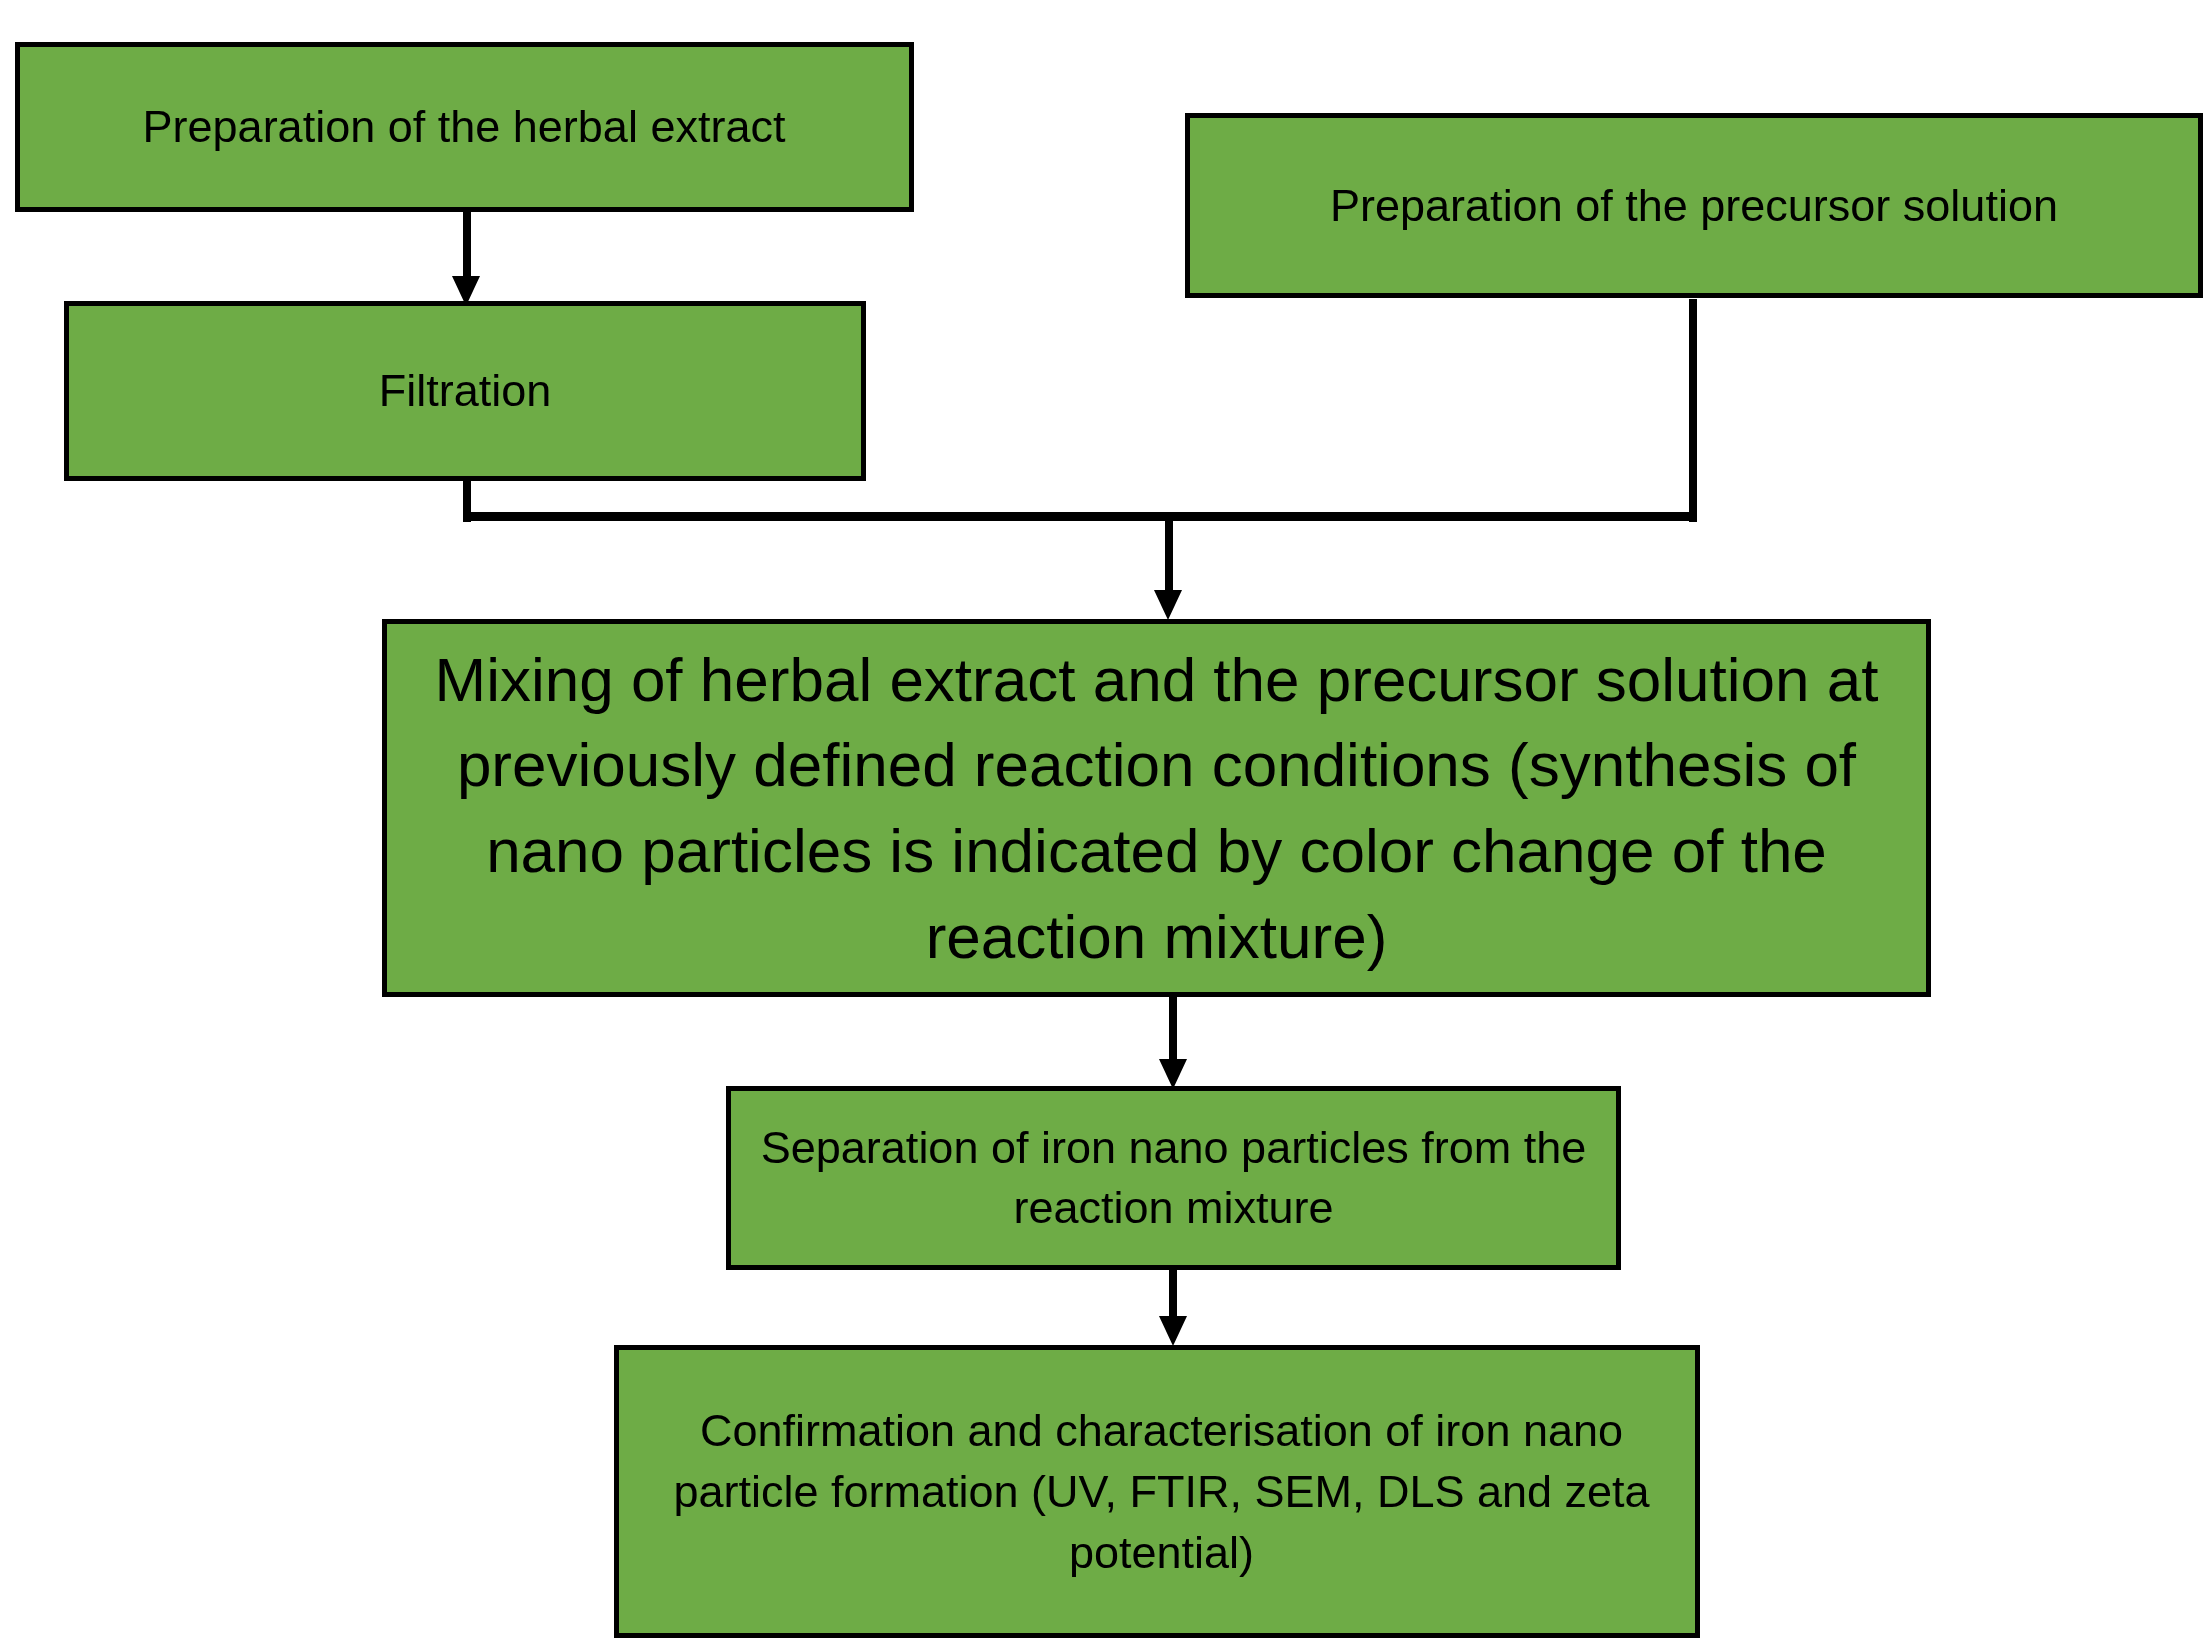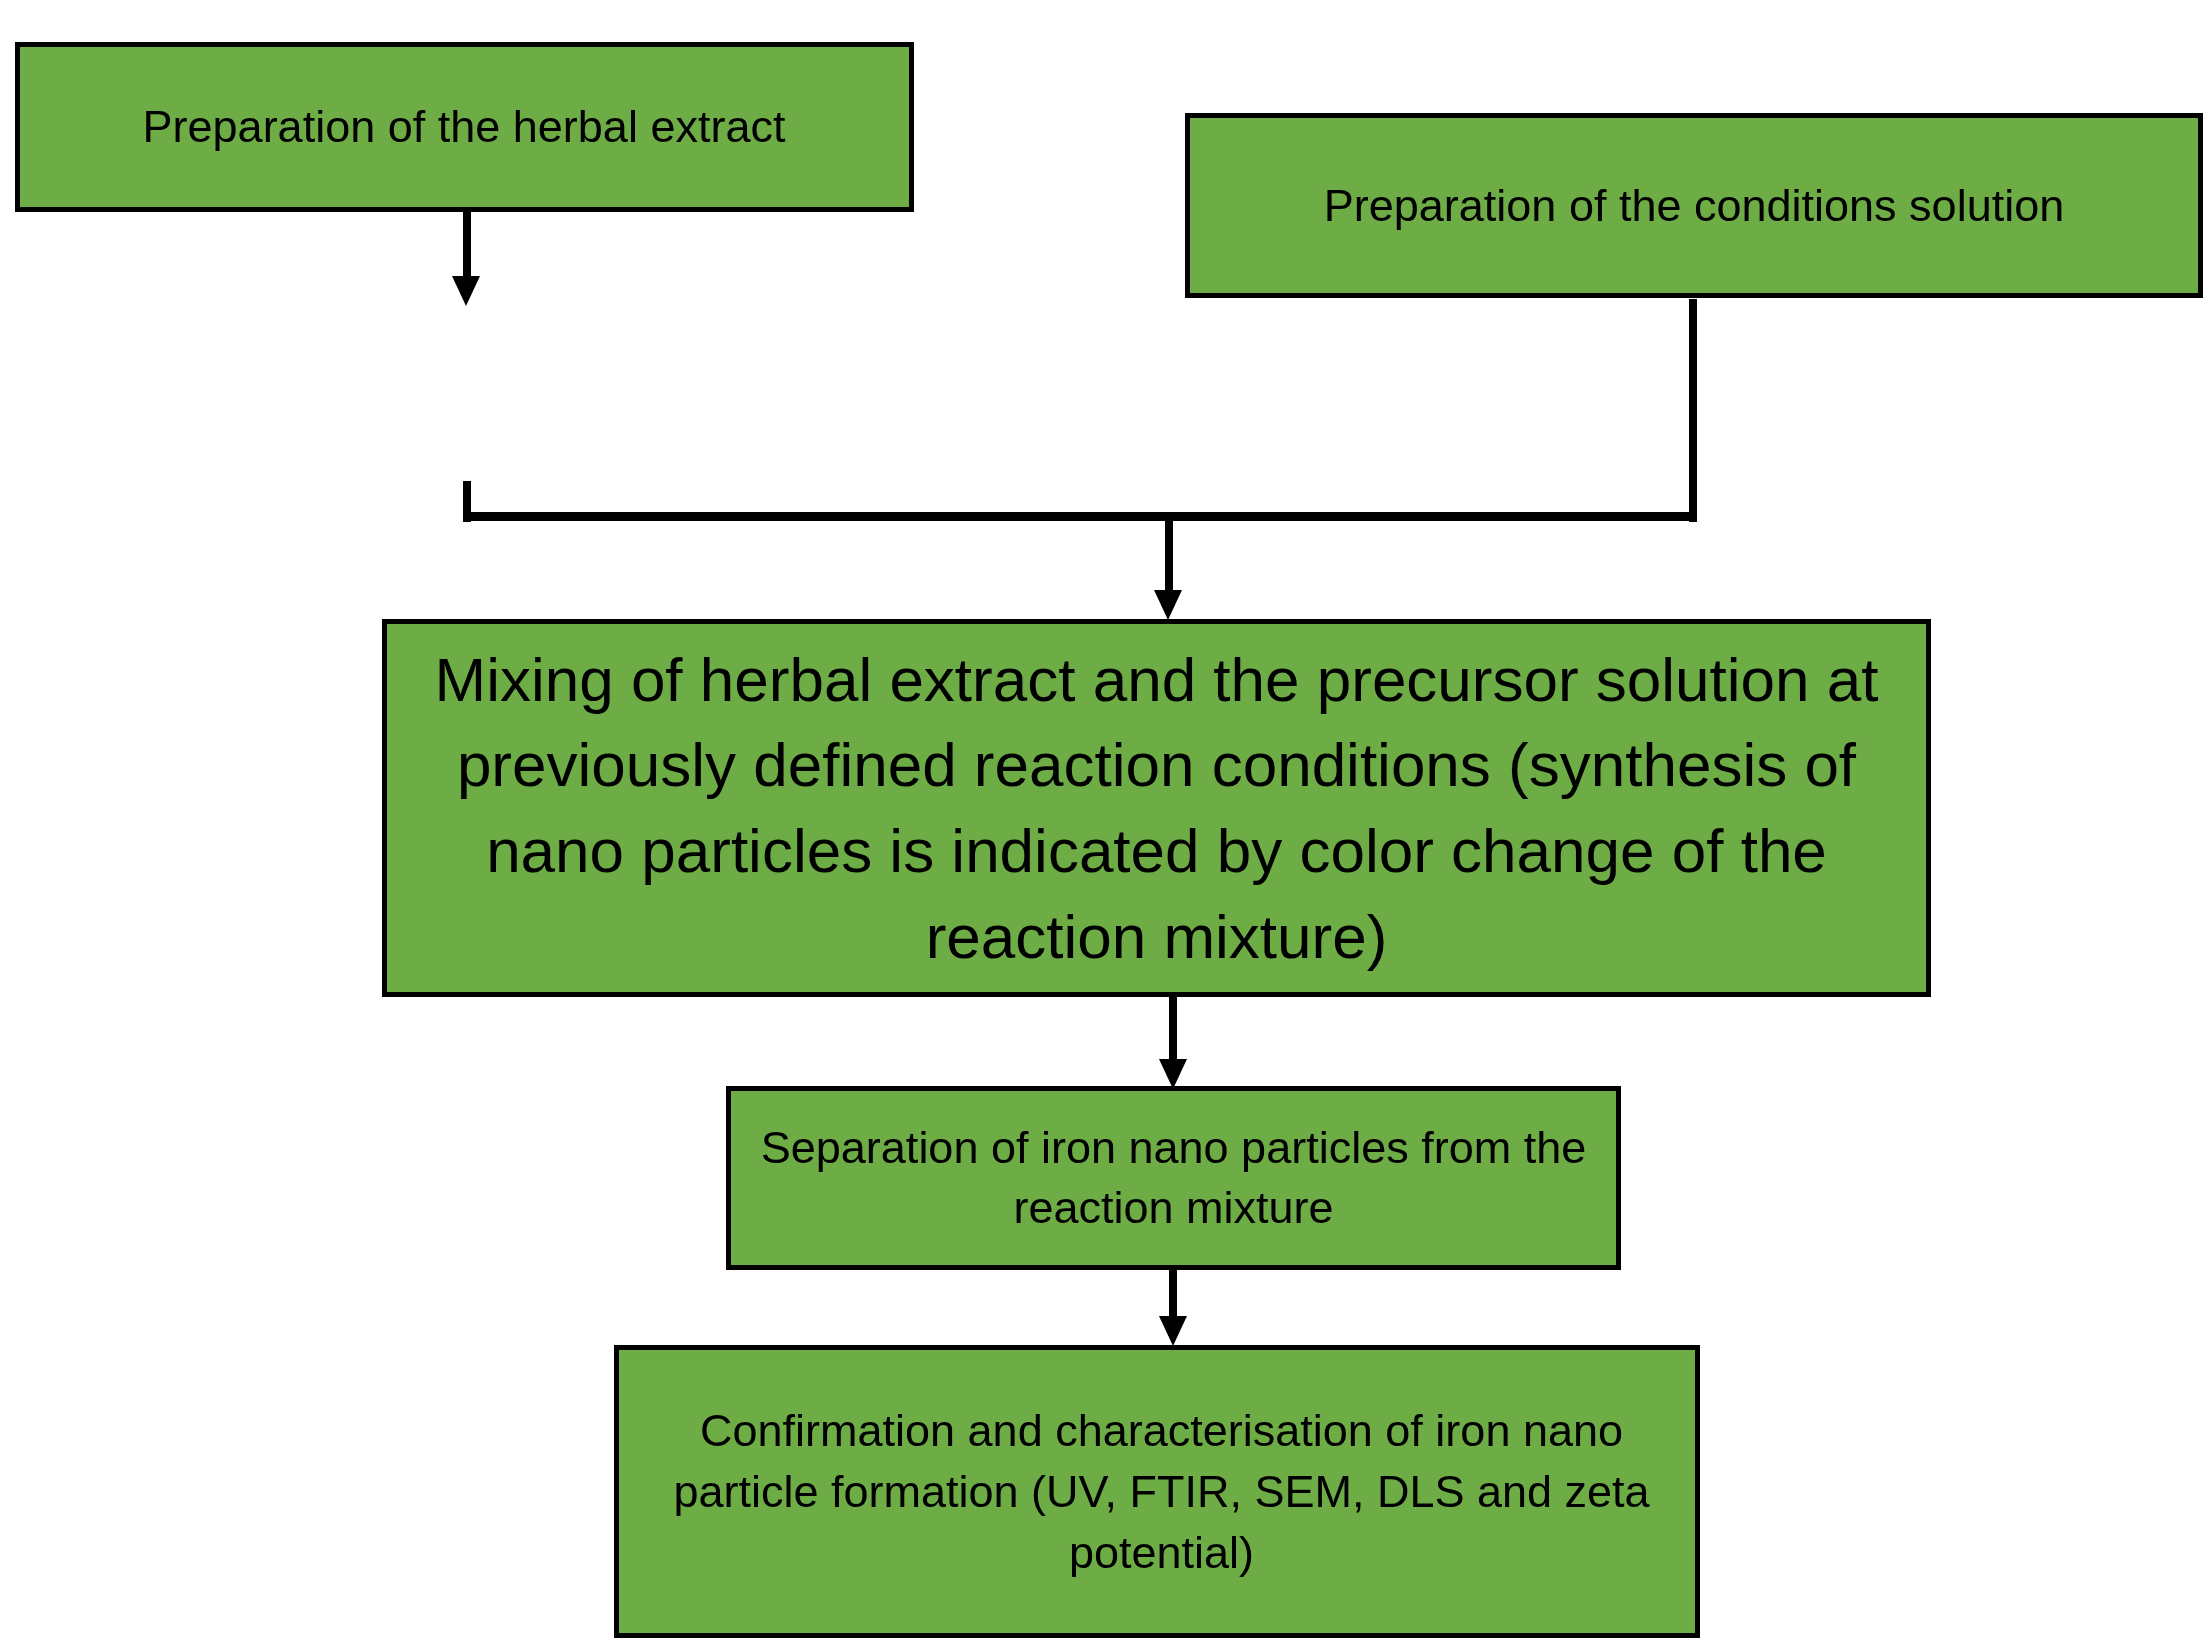--- a/index.html
+++ b/index.html
@@ -84,23 +84,26 @@
 </head>
 <body>
 
 <div id="canvas" style="background: rgb(255, 255, 255);">
 
   <div class="node" id="node-herbal-extract" style="background: rgb(110, 172, 70); border-color: rgb(0, 0, 0);">
     <span>Preparation of the herbal extract</span>
   </div>
 
   <div class="node" id="node-precursor" style="background: rgb(110, 172, 70); border-color: rgb(0, 0, 0);">
-    <span>Preparation of the conditions solution</span>
+    <span>Preparation of the precursor solution</span>
   </div>
 
+  <div class="node" id="node-filtration" style="background: rgb(110, 172, 70); border-color: rgb(0, 0, 0);">
+    <span>Filtration</span>
+  </div>
 
   <div class="node" id="node-mixing" style="background: rgb(110, 172, 70); border-color: rgb(0, 0, 0);">
     <span>Mixing of herbal extract and the precursor solution at previously defined reaction conditions (synthesis of nano particles is indicated by color change of the reaction mixture)</span>
   </div>
 
   <div class="node" id="node-separation" style="background: rgb(110, 172, 70); border-color: rgb(0, 0, 0);">
     <span>Separation of iron nano particles from the reaction mixture</span>
   </div>
 
   <div class="node" id="node-confirmation" style="background: rgb(110, 172, 70); border-color: rgb(0, 0, 0); padding-left: 22px;">

